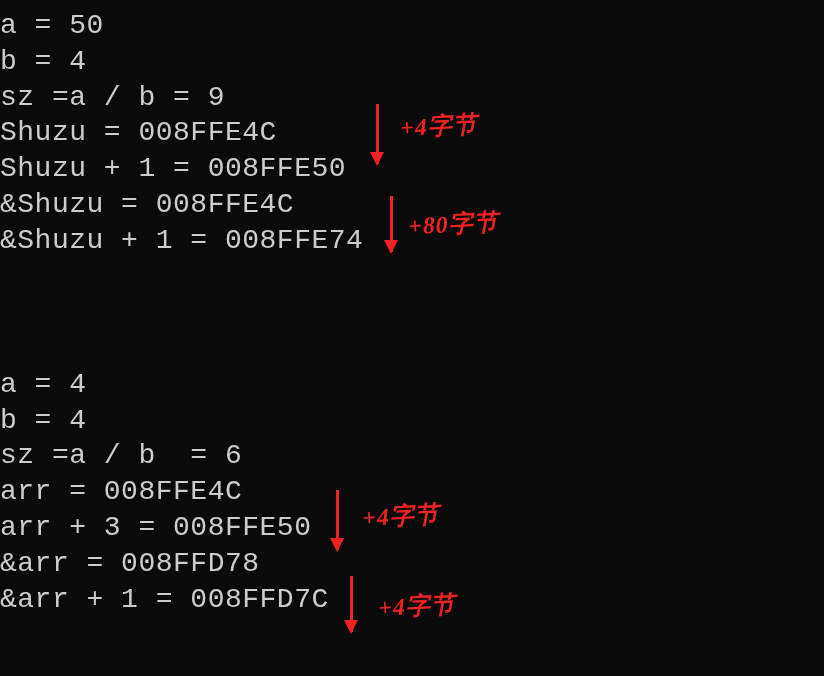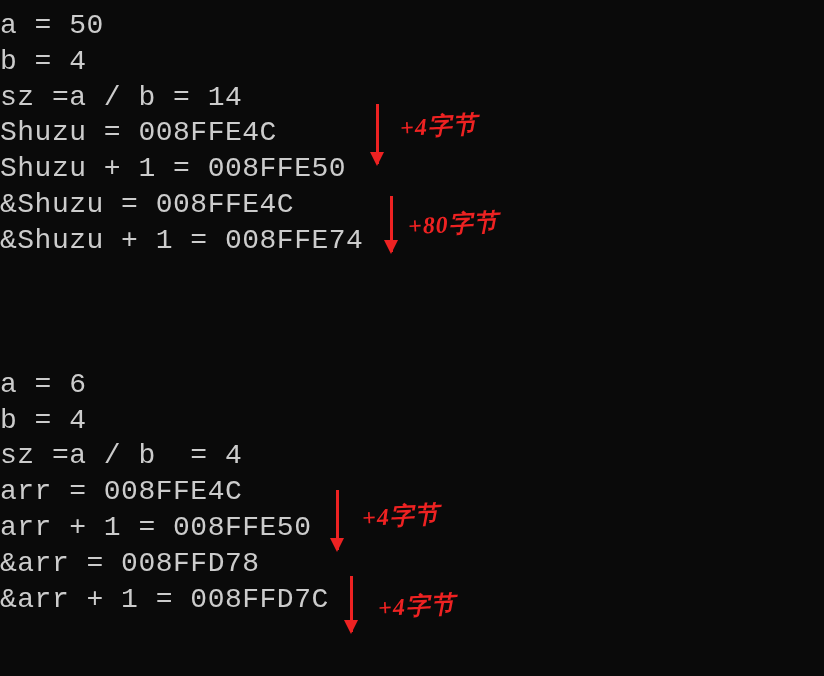--- a/index.html
+++ b/index.html
@@ -51,35 +51,35 @@
       border-left: 7px solid transparent;
       border-right: 7px solid transparent;
       border-top: 14px solid #ee2222;
     }
   </style>
 </head>
 <body>
 
 <div class="line">a = 50</div>
 <div class="line">b = 4</div>
-<div class="line">sz =a / b = 14</div>
+<div class="line">sz =a / b = 9</div>
 <div class="line">Shuzu = 008FFE4C</div>
 <div class="line">Shuzu + 1 = 008FFE50</div>
 <div class="line">&amp;Shuzu = 008FFE4C</div>
 <div class="line">&amp;Shuzu + 1 = 008FFE74</div>
 
 <div class="blank"></div>
 <div class="blank"></div>
 <div class="blank"></div>
 
-<div class="line">a = 6</div>
+<div class="line">a = 4</div>
 <div class="line">b = 4</div>
-<div class="line">sz =a / b  = 4</div>
+<div class="line">sz =a / b  = 6</div>
 <div class="line">arr = 008FFE4C</div>
-<div class="line">arr + 1 = 008FFE50</div>
+<div class="line">arr + 3 = 008FFE50</div>
 <div class="line">&amp;arr = 008FFD78</div>
 <div class="line">&amp;arr + 1 = 008FFD7C</div>
 
 <div class="arrow" style="left:376px; top:104px; height:60px;"></div>
 <div class="annotation" style="left:400px; top:110px;">+4字节</div>
 
 <div class="arrow" style="left:390px; top:196px; height:56px;"></div>
 <div class="annotation" style="left:408px; top:208px;">+80字节</div>
 
 <div class="arrow" style="left:336px; top:490px; height:60px;"></div>

